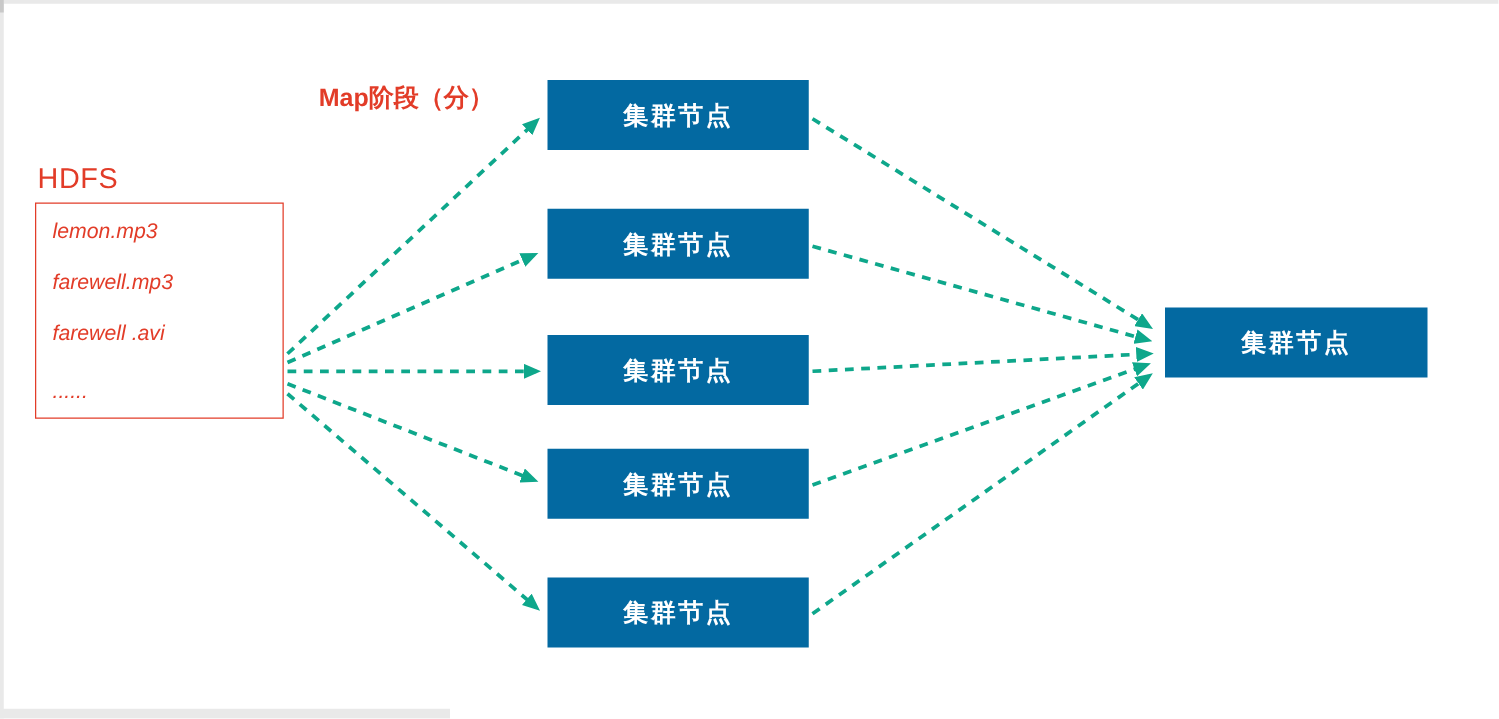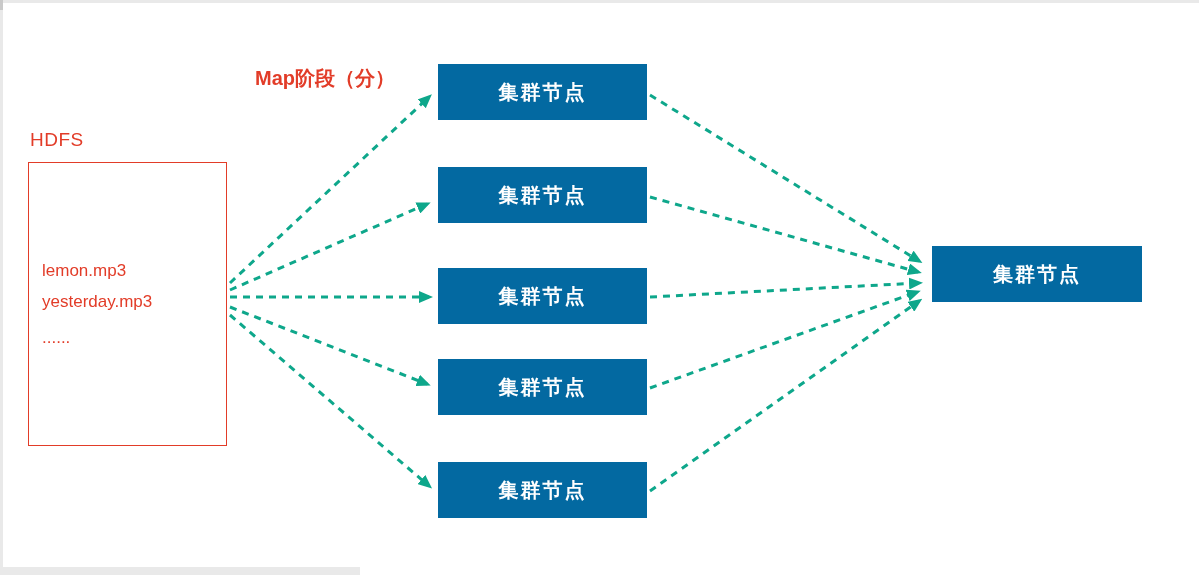--- a/index.html
+++ b/index.html
@@ -15,27 +15,27 @@
   .edge-top    { position:absolute; left:0; top:0; width:1199px; height:3px; background:#e9e9e9; }
   .edge-left   { position:absolute; left:0; top:0; width:3px; height:575px; background:#e9e9e9; }
   .edge-notch  { position:absolute; left:0; top:0; width:3px; height:10px; background:#c9c9c9; }
   .edge-bottom { position:absolute; left:0; top:567px; width:360px; height:8px; background:#e9e9e9; }
 
   .arrows { position: absolute; left: 0; top: 0; width: 1199px; height: 575px; }
   .arrow-path { stroke: #0ea78b; stroke-width: 3; fill: none; stroke-dasharray: 7 6; }
 
   .hdfs-title {
     position: absolute; left: 30px; top: 129px;
-    color: #e23c28; font-size: 19px; font-weight: 500; letter-spacing: .5px;
+    color: #e23c28; font-size: 23px; font-weight: 500; letter-spacing: .5px;
   }
   .hdfs-box {
-    position: absolute; left: 28px; top: 162px; width: 199px; height: 284px;
+    position: absolute; left: 28px; top: 162px; width: 199px; height: 173px;
     border: 1.5px solid #e23c28; box-sizing: border-box;
     display: flex; flex-direction: column; justify-content: center;
-    padding: 10px 0 10px 13px; gap: 13px;
+    padding: 10px 0 10px 13px; gap: 23px; font-style: italic;
   }
   .hdfs-file { color: #e23c28; font-size: 17px; line-height: 18px; }
   .hdfs-file.gap-before { margin-top: 5px; }
 
   .stage-label {
     position: absolute; color: #e23c28; font-size: 20px; font-weight: bold;
     white-space: nowrap;
   }
   .stage-label.map    { left: 255px; top: 65px; }
   .stage-label.reduce { left: 713px; top: 68px; }
@@ -82,21 +82,22 @@
       <path class="arrow-path" d="M650 297 L919 283" marker-end="url(#arrowhead)"></path>
       <path class="arrow-path" d="M650 388 L917 292" marker-end="url(#arrowhead)"></path>
       <path class="arrow-path" d="M650 491 L919 301" marker-end="url(#arrowhead)"></path>
     </g>
   </svg>
 
   <div class="hdfs-title">HDFS</div>
 
   <div class="hdfs-box">
     <div class="hdfs-file">lemon.mp3</div>
-    <div class="hdfs-file">yesterday.mp3</div>
+    <div class="hdfs-file">farewell.mp3</div>
+    <div class="hdfs-file">farewell .avi</div>
     <div class="hdfs-file gap-before">......</div>
   </div>
 
   <div class="stage-label map">Map阶段（分）</div>
 
   <div class="node map-node n1">集群节点</div>
   <div class="node map-node n2">集群节点</div>
   <div class="node map-node n3">集群节点</div>
   <div class="node map-node n4">集群节点</div>
   <div class="node map-node n5">集群节点</div>

